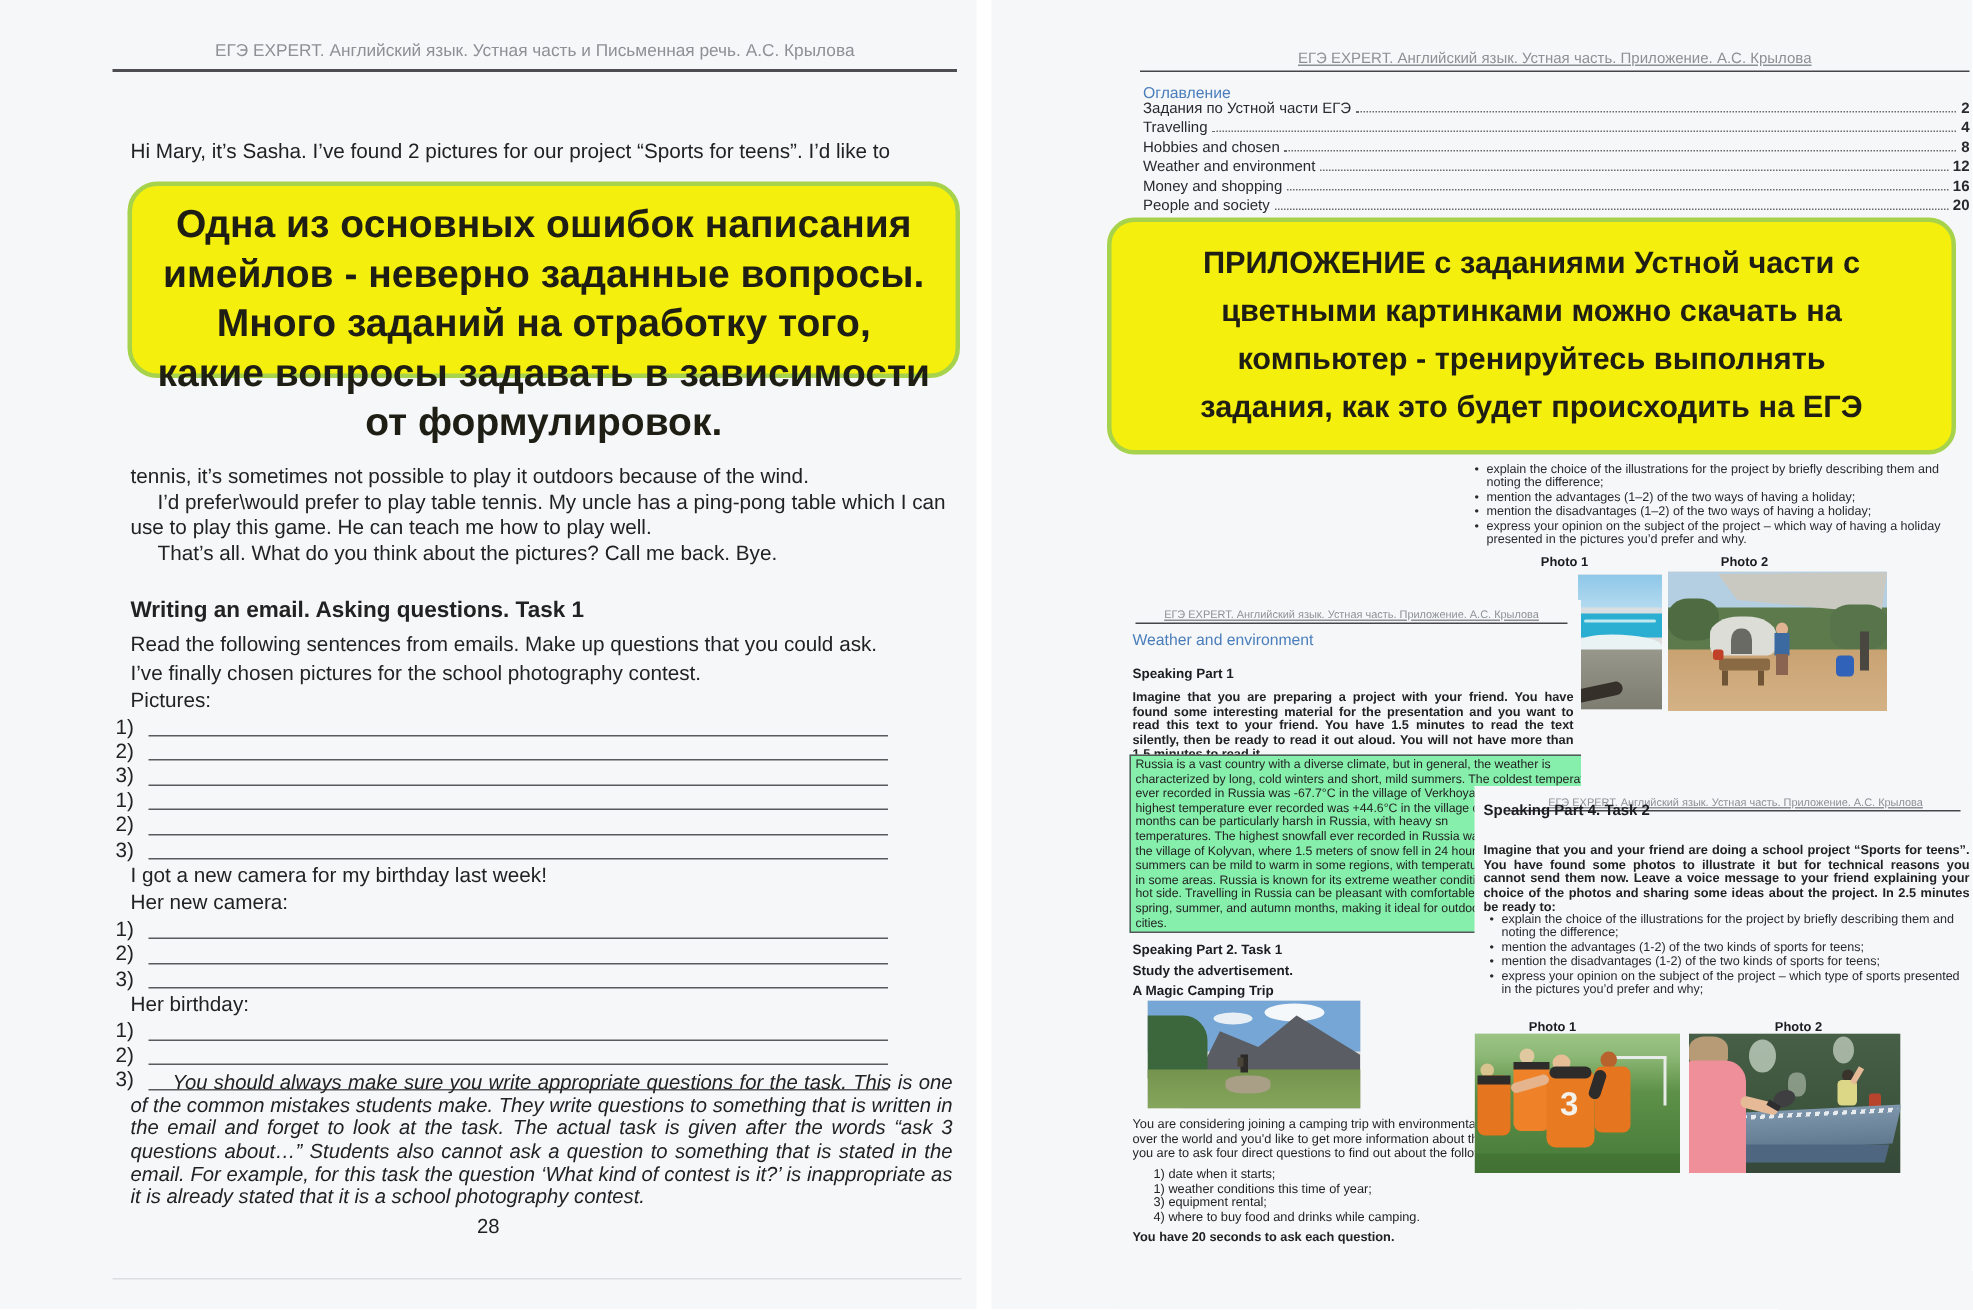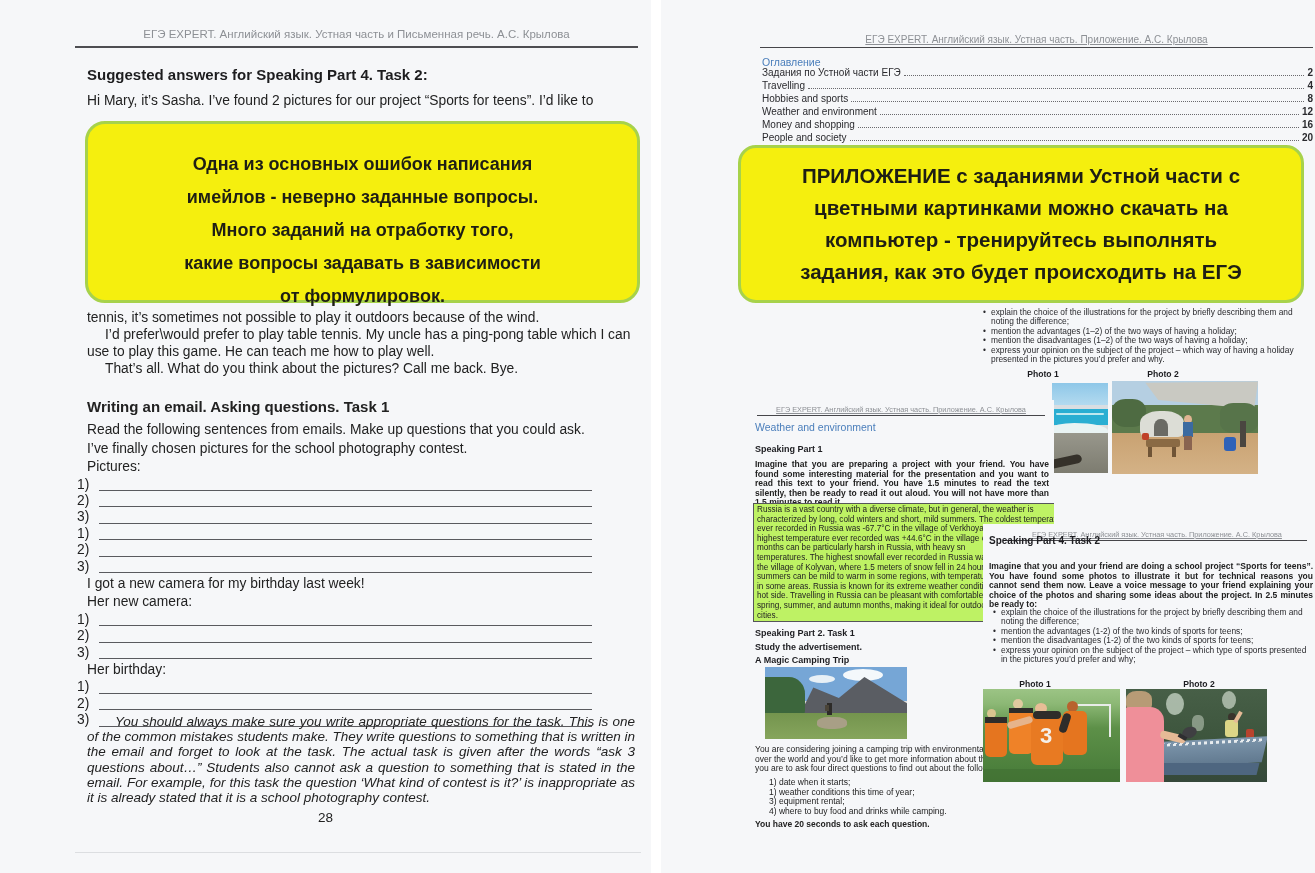--- a/index.html
+++ b/index.html
@@ -8,21 +8,21 @@
   .panel { position:absolute; top:0; height:873px; background:#f6f7f9; }
   #left-panel { left:0; width:651px; }
   #right-panel { left:661px; width:654px; }
   .abs { position:absolute; }
 
   
   .lp-header { position:absolute; top:28px; left:75px; width:563px; text-align:center; font-size:11.5px; color:#8d9095; padding-bottom:6px; border-bottom:2px solid #4e4e52; }
   .lp-title { position:absolute; top:66px; left:87px; font-size:15px; font-weight:bold; color:#1d1d1f; }
   .lp-intro { position:absolute; top:93px; left:87px; width:555px; font-size:13.8px; color:#222; white-space:nowrap; }
   .callout { background:#f5ef0e; border:3px solid #a7d24b; border-radius:20px; text-align:center; font-weight:bold; color:#1e1e14; }
-  .lp-callout { position:absolute; top:121px; left:85px; width:555px; height:182px; font-size:18px; line-height:33px; padding-top:24px; }
+  .lp-callout { position:absolute; top:121px; left:85px; width:555px; height:131px; font-size:26px; line-height:33px; padding-top:9px; }
   .rp-callout { position:absolute; top:145px; left:77px; width:566px; height:158px; font-size:20.5px; line-height:32px; padding-top:12px; border-radius:18px; z-index:2; }
   .lp-answer { position:absolute; top:309px; left:87px; width:545px; font-size:13.8px; line-height:17px; color:#222; }
   .lp-answer .ind { padding-left:18px; }
   .u { }
   .lp-writing { position:absolute; top:385px; left:87px; width:545px; font-size:13.8px; line-height:16.4px; color:#222;margin-top:12px; }
   .lp-writing .sec-title { font-size:15px; font-weight:bold; padding:2px 0 6px 0; }
   .lp-writing .row { padding:1px 0; }
   .blank-row { display:flex; align-items:flex-end; margin-left:-10px; height:16.4px; }
   .bnum { width:22px; flex:none; }
   .bline { flex:1; border-bottom:1px solid #5a5a5e; margin:0 40px 2px 0; height:12px; }
@@ -46,34 +46,33 @@
   .photo { position:absolute; overflow:hidden; background:#ddd; }
 
   .subpage { position:absolute; background:#f6f7f9; overflow:hidden; }
   #weather-page { top:400px; left:84px; width:309px; height:473px; z-index:4; }
   #sports-page { top:524px; left:322px; width:332px; height:349px; z-index:5; }
   .sp-header { position:absolute; text-align:center; font-size:7.3px; color:#8d9095; text-decoration:underline; border-bottom:1px solid #46464a; padding-bottom:1px; }
   .blue-title { color:#4a7ebb; font-size:10.5px; }
   .sp-bold { font-weight:bold; color:#1d1d21; }
   .tiny { font-size:8.5px; line-height:9.6px; color:#222; }
   .nowrapline { white-space:nowrap; overflow:hidden; }
-  .read-box { border:1px solid #55555a; padding:1px 3px; background:#bef264; }
+  .read-box { border:1px solid #55555a; padding:1px 3px; background:#86efac; }
   .read-box div { font-size:8.2px; line-height:9.6px; white-space:nowrap; text-align:justify; color:#222; }
 
   
   .l { position:absolute; }
 </style>
 </head>
 <body>
 
 <div class="canvas">
 
   <div class="panel" id="left-panel">
     <div class="lp-header">ЕГЭ EXPERT. Английский язык. Устная часть и Письменная речь. А.С. Крылова</div>
-    <div class="lp-title">Suggested answers for Speaking Part 4. Task 2:</div>
     <div class="lp-intro"><span class="u">Hi </span><span>Mary, it’s Sasha. I’ve found 2 pictures for our project “Sports for teens”. I’d like to</span></div>
 
     <div class="lp-callout callout">
       <div>Одна из основных ошибок написания</div>
       <div>имейлов - неверно заданные вопросы.</div>
       <div>Много заданий на отработку того,</div>
       <div>какие вопросы задавать в зависимости</div>
       <div>от формулировок.</div>
     </div>
 
@@ -156,21 +155,21 @@
           <span>Задания по Устной части ЕГЭ</span>
           <span class="toc-leader"></span>
           <span class="toc-page">2</span>
         </div>
       <div class="toc-row">
           <span>Travelling</span>
           <span class="toc-leader"></span>
           <span class="toc-page">4</span>
         </div>
       <div class="toc-row">
-          <span>Hobbies and sports</span>
+          <span>Hobbies and chosen</span>
           <span class="toc-leader"></span>
           <span class="toc-page">8</span>
         </div>
       <div class="toc-row">
           <span>Weather and environment</span>
           <span class="toc-leader"></span>
           <span class="toc-page">12</span>
         </div>
       <div class="toc-row">
           <span>Money and shopping</span>

